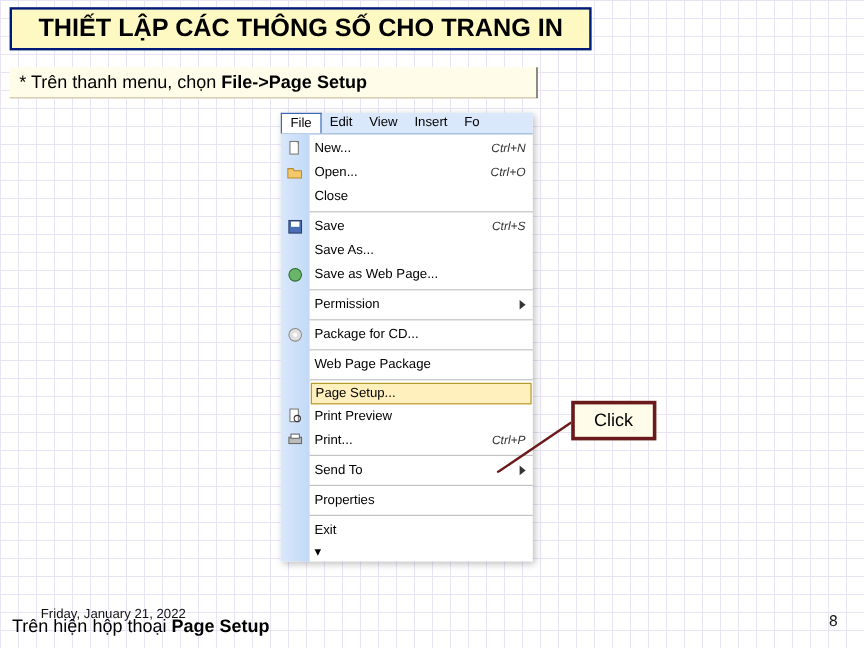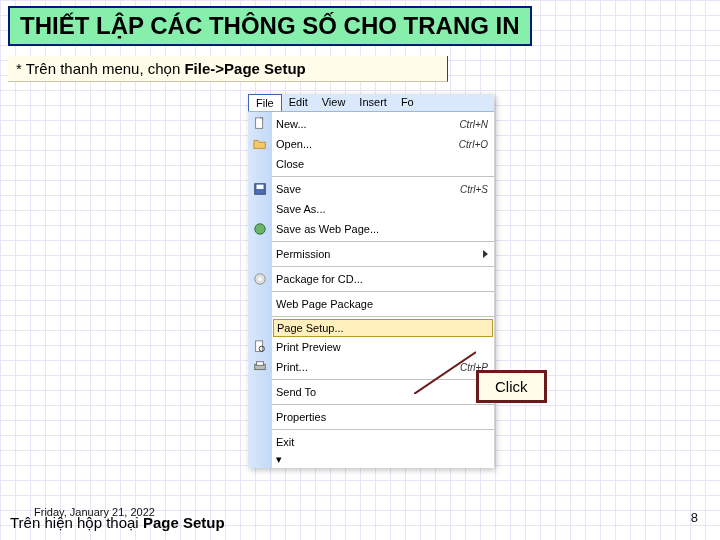--- a/index.html
+++ b/index.html
@@ -10,45 +10,45 @@
     font-family: Arial, sans-serif;
     background:
       repeating-linear-gradient(to right, #e8e4f5 0, #e8e4f5 1px, transparent 1px, transparent 15px),
       repeating-linear-gradient(to bottom, #e8e4f5 0, #e8e4f5 1px, transparent 1px, transparent 15px),
       #ffffff;
     position: relative;
   }
   .title-box {
     position: absolute;
     left: 8px; top: 6px;
-    background: #86efac;
+    background: #fef9c3;
     border: 2px solid #001a7a;
-    padding: 4px 10px;
+    padding: 4px 22px;
     font-weight: bold;
-    font-size: 24px;
+    font-size: 21px;
     color: #000;
   }
   .instruction-box {
     position: absolute;
     left: 8px; top: 56px;
     width: 440px;
     background: #fffde9;
     border-bottom: 1px solid #c9c2a8;
     border-right: 1px solid #404040;
     padding: 4px 8px;
     font-size: 15px;
     color: #000;
   }
   .instruction-box b { font-weight: bold; }
 
   
   .menu-wrap {
     position: absolute;
-    left: 248px; top: 94px;
-    width: 246px;
+    left: 234px; top: 94px;
+    width: 210px;
     background: #fff;
     box-shadow: 2px 2px 6px rgba(0,0,0,.25);
     font-family: Tahoma, Arial, sans-serif;
     font-size: 11px;
   }
   .menubar {
     display: flex;
     background: #d9e8fb;
     border-bottom: 1px solid #9db8d9;
   }
@@ -104,21 +104,20 @@
   }
   .ico { width:14px;height:14px; }
 
   .click-box {
     position:absolute;
     left:476px; top:334px;
     background:#fffde9;
     border:3px solid #6a1a1a;
     padding:5px 16px;
     font-size:15px;
-    margin-top:36px;
   }
   .click-line {
     position:absolute;
     left:414px; top:350px;
     width:62px; height:44px;
     pointer-events:none;
   }
 
   .date {
     position:absolute;

